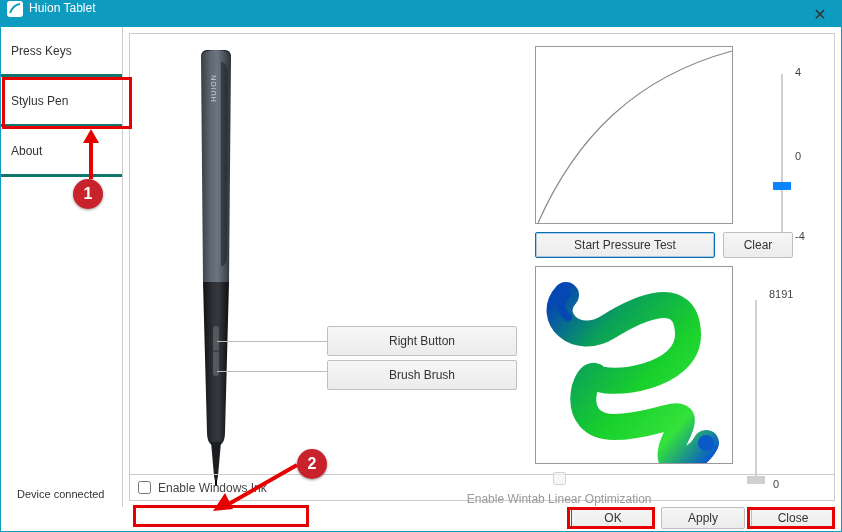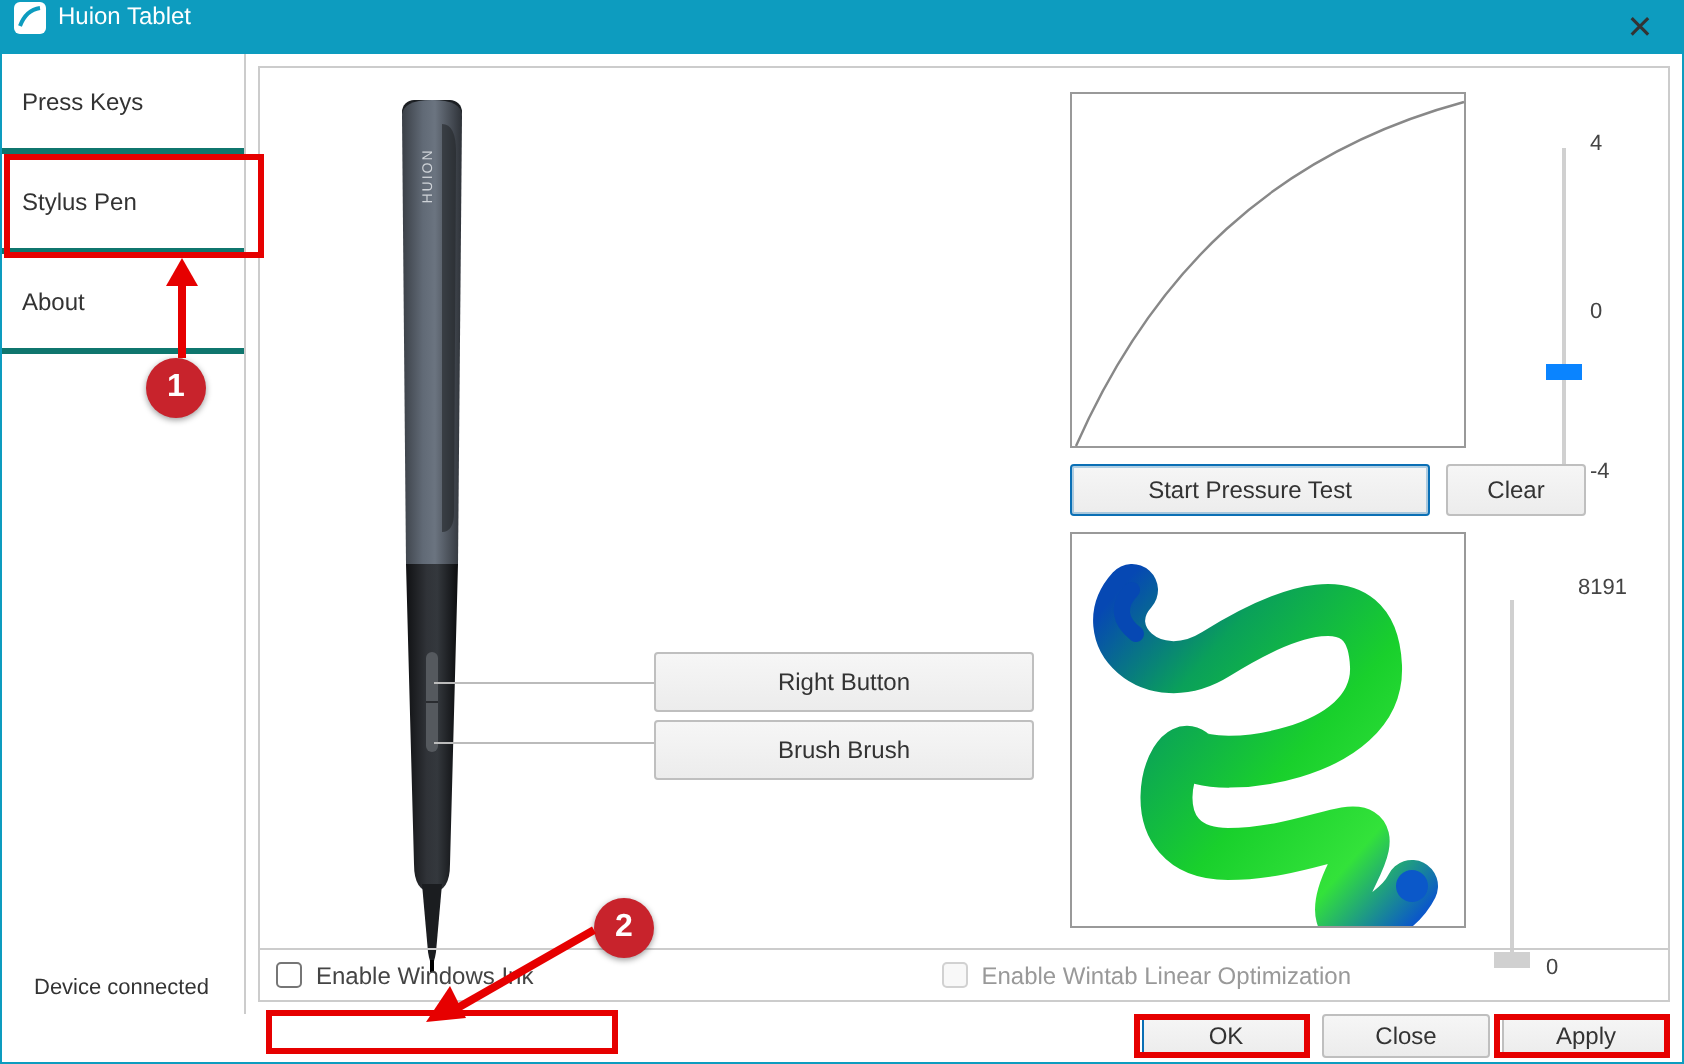--- a/index.html
+++ b/index.html
@@ -230,48 +230,48 @@
                      S 160 130, 140 170
                      S 160 196, 170 176" stroke="url(#stroke1)" stroke-width="26" fill="none" stroke-linecap="round" stroke-linejoin="round"></path>
             <path d="M30 28 C 22 36, 24 44, 32 50" stroke="#0648b3" stroke-width="8" fill="none" stroke-linecap="round"></path>
             <circle cx="170" cy="176" r="8" fill="#0b58c9"></circle>
           </svg>
         </div>
 
         <div class="slider-v" style="left:214px; top:244px; height:198px;">
           <div class="slider-track"></div>
           <div class="slider-thumb" style="bottom:4px; top:auto; background:#d0d0d0;"></div>
-          <span class="slider-label" style="top:-2px; left:40px;">8191</span>
+          <span class="slider-label" style="top:-2px; left:20px;">8191</span>
           <span class="slider-label" style="bottom:-2px; left:24px; top:auto;">0</span>
         </div>
       </div>
     </div>
 
     <div class="footer-row">
       <label class="footer-check">
         <input type="checkbox" style="">
         <span>Enable  Windows Ink</span>
       </label>
-      <label class="footer-check disabled-check" style="margin-left:180px;">
+      <label class="footer-check disabled-check" style="margin-left:180px;flex-direction:column;">
         <input type="checkbox" disabled="" style="">
         <span>Enable Wintab Linear Optimization</span>
       </label>
     </div>
   </div>
 </div>
 
 <div class="bottom-row">
   <div class="btn" style="border:1px solid #0a6fb5;">
     <span>OK</span>
   </div>
   <div class="btn">
+    <span>Apply</span>
+  </div>
+  <div class="btn">
     <span>Close</span>
-  </div>
-  <div class="btn">
-    <span>Apply</span>
   </div>
 </div>
 
 <div class="hi-red hi-stylus"></div>
 <div class="hi-red hi-ink"></div>
 <div class="hi-red hi-ok"></div>
 <div class="hi-red hi-apply"></div>
 
 <div class="num-badge" style="left:72px; top:178px;">
   <span>1</span>

